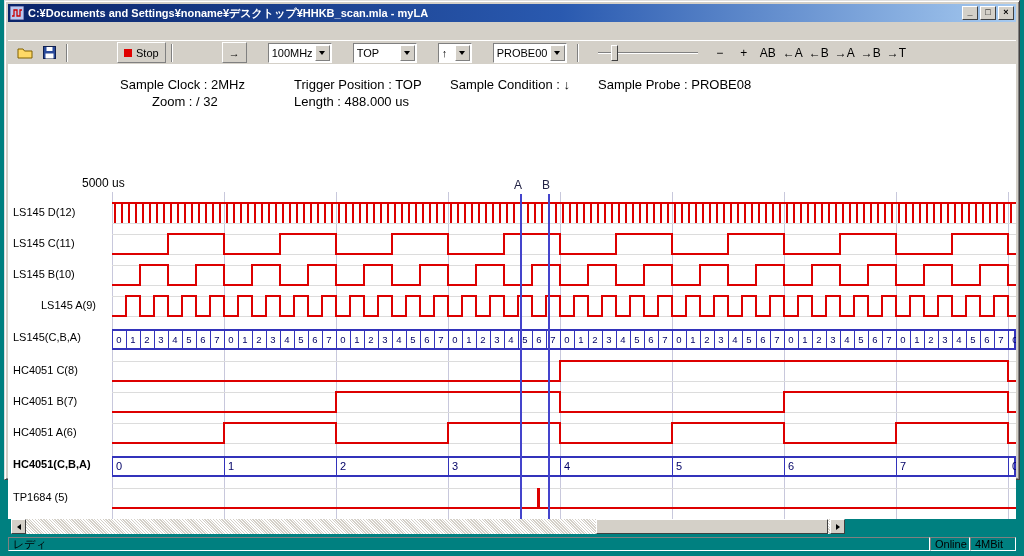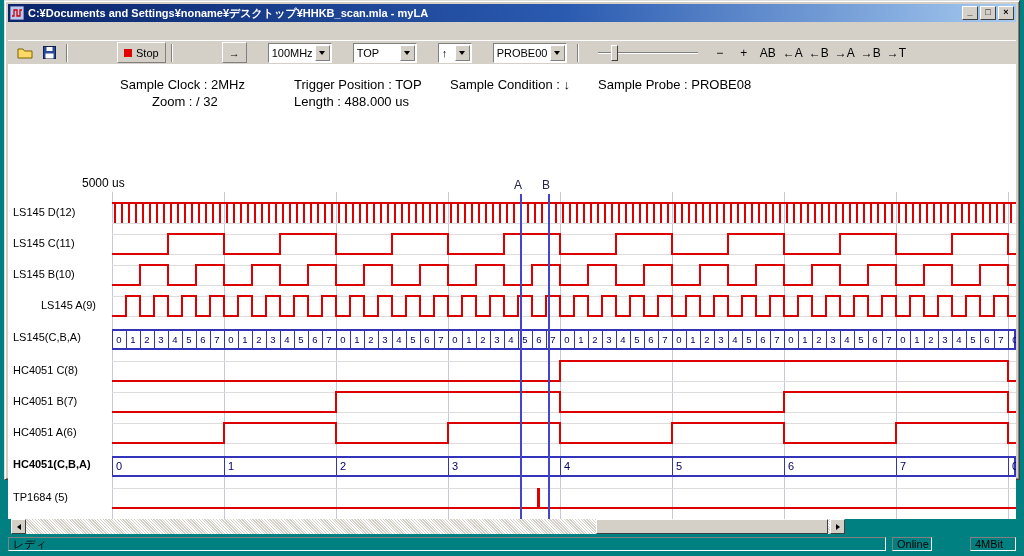--- a/index.html
+++ b/index.html
@@ -55,21 +55,21 @@
 
   
   .scrollbar { position:absolute; left:6px; top:518px; width:834px; height:15px;
                background:repeating-linear-gradient(45deg,#ffffff 0 1px,#d4d0c8 1px 2px); }
   .sb-btn { position:absolute; top:0; width:15px; height:15px; background:#d4d0c8;
             border:1px solid; border-color:#fff #404040 #404040 #fff; display:flex; align-items:center; justify-content:center; }
   .sb-thumb { position:absolute; top:0; left:585px; width:232px; height:15px; background:#d4d0c8;
               border:1px solid; border-color:#fff #404040 #404040 #fff; }
 
   
-  .statusbar { position:absolute; left:3px; right:3px; top:536px; height:14px; display:flex; gap:6px; font-size:11px; color:#000; }
+  .statusbar { position:absolute; left:3px; right:3px; top:536px; height:14px; display:flex; gap:0; font-size:11px; color:#000; }
   .sb-panel { border:1px solid; border-color:#808080 #fff #fff #808080; padding:0 4px; display:flex; align-items:center; white-space:nowrap; }
   .sb-main { flex:1; }
 </style>
 </head>
 <body>
 
 <div class="window">
 
   <div class="titlebar">
     <svg width="14" height="14">
@@ -520,16 +520,16 @@
       </div>
     <div class="sb-thumb"></div>
     <div class="sb-btn" style="right:0;">
         <span class="tri-right"></span>
       </div>
   </div>
 
   <div class="statusbar">
     <div class="sb-panel sb-main">レディ</div>
     <div class="sb-panel" style="width:40px;">Online</div>
-    <div class="sb-panel" style="width:46px;margin-left:32px;">4MBit</div>
+    <div class="sb-panel" style="width:46px;">4MBit</div>
   </div>
 
 </div>
 
 </body></html>

